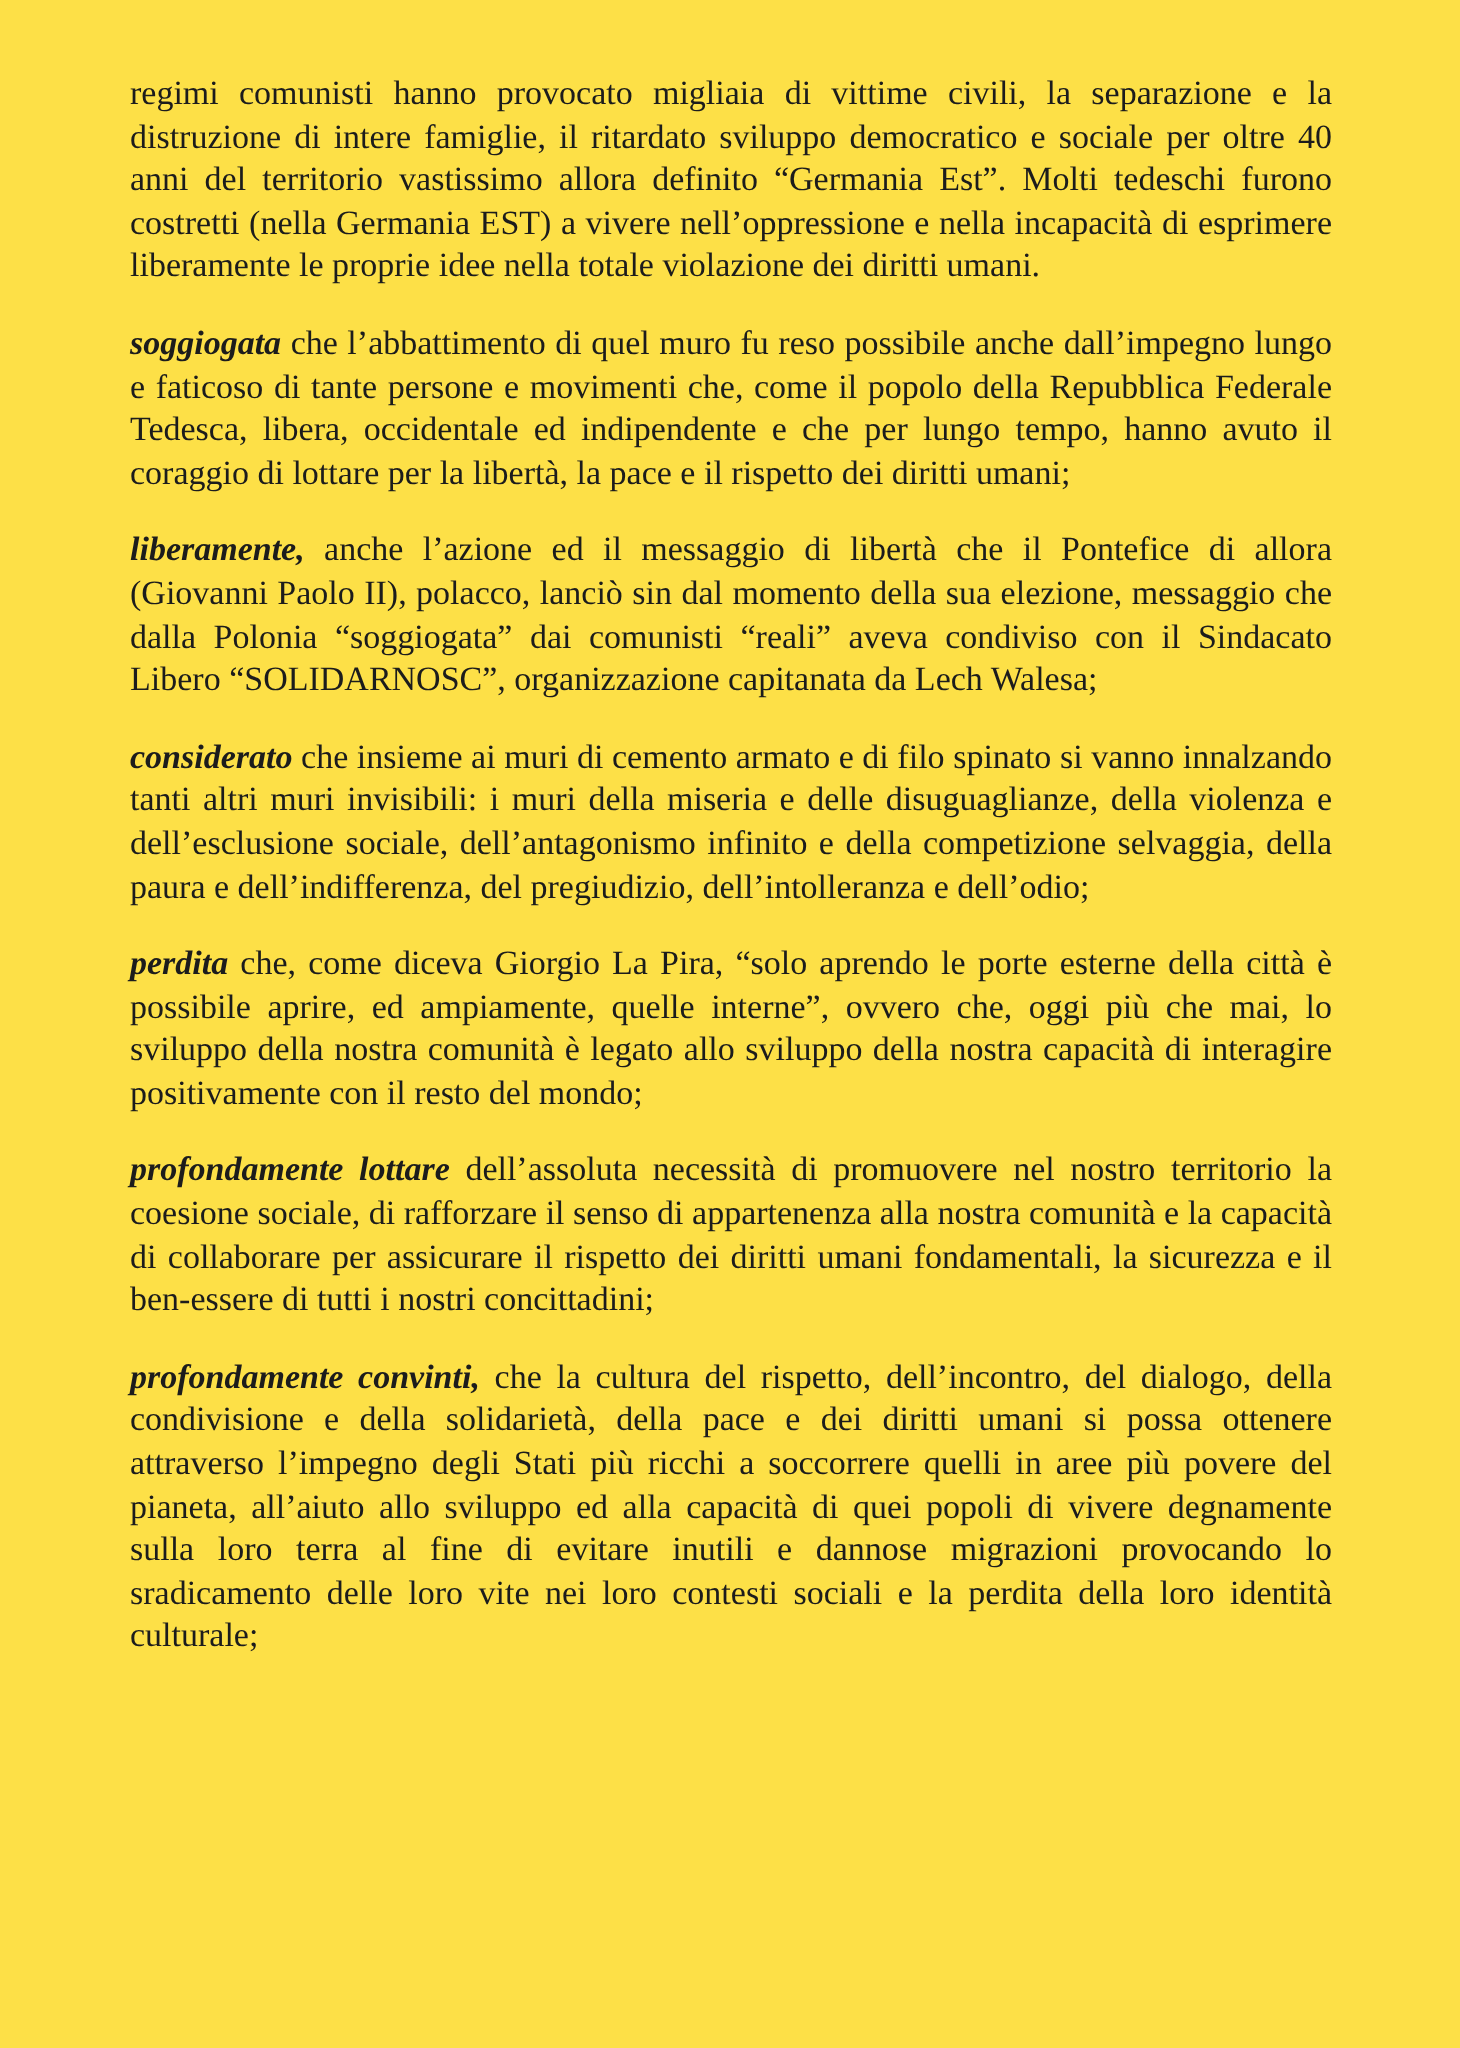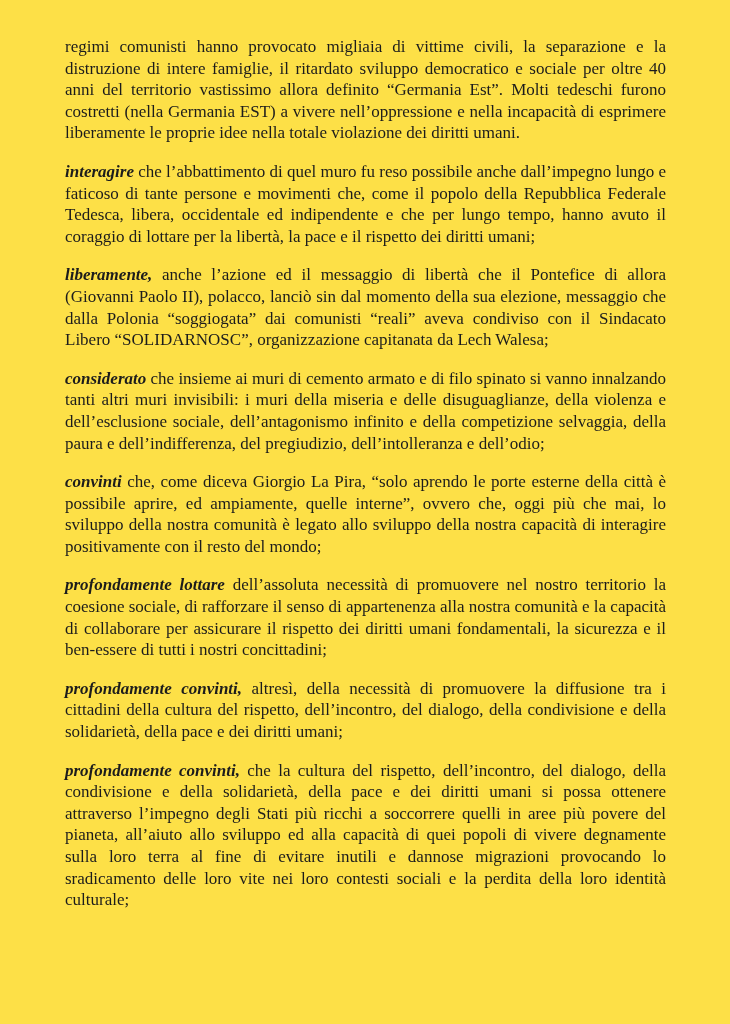--- a/index.html
+++ b/index.html
@@ -37,28 +37,27 @@
   }
 </style>
 </head>
 <body>
 
 <div class="document-page">
   <div class="document-body">
 
     <p class="para"><span class="lead"></span><span>regimi comunisti hanno provocato migliaia di vittime civili, la separazione e la distruzione di intere famiglie, il ritardato sviluppo democratico e sociale per oltre 40 anni del territorio vastissimo allora definito “Germania Est”. Molti tedeschi furono costretti (nella Germania EST) a vivere nell’oppressione e nella incapacità di esprimere liberamente le proprie idee nella totale violazione dei diritti umani.</span></p>
 
-    <p class="para"><span class="lead">interagire</span><span> che l’abbattimento di quel muro fu reso possibile anche dall’impegno lungo e faticoso di tante persone e movimenti che, come il popolo della Repubblica Federale Tedesca, libera, occidentale ed indipendente e che per lungo tempo, hanno avuto il coraggio di lottare per la libertà, la pace e il rispetto dei diritti umani;</span></p>
+    <p class="para"><span class="lead">soggiogata</span><span> che l’abbattimento di quel muro fu reso possibile anche dall’impegno lungo e faticoso di tante persone e movimenti che, come il popolo della Repubblica Federale Tedesca, libera, occidentale ed indipendente e che per lungo tempo, hanno avuto il coraggio di lottare per la libertà, la pace e il rispetto dei diritti umani;</span></p>
 
     <p class="para"><span class="lead">liberamente,</span><span> anche l’azione ed il messaggio di libertà che il Pontefice di allora (Giovanni Paolo II), polacco, lanciò sin dal momento della sua elezione, messaggio che dalla Polonia “soggiogata” dai comunisti “reali” aveva condiviso con il Sindacato Libero “SOLIDARNOSC”, organizzazione capitanata da Lech Walesa;</span></p>
 
     <p class="para"><span class="lead">considerato</span><span> che insieme ai muri di cemento armato e di filo spinato si vanno innalzando tanti altri muri invisibili: i muri della miseria e delle disuguaglianze, della violenza e dell’esclusione sociale, dell’antagonismo infinito e della competizione selvaggia, della paura e dell’indifferenza, del pregiudizio, dell’intolleranza e dell’odio;</span></p>
 
-    <p class="para"><span class="lead">convinti</span><span> che, come diceva Giorgio La Pira, “solo aprendo le porte esterne della città è possibile aprire, ed ampiamente, quelle interne”, ovvero che, oggi più che mai, lo sviluppo della nostra comunità è legato allo sviluppo della nostra capacità di interagire positivamente con il resto del mondo;</span></p>
+    <p class="para"><span class="lead">perdita</span><span> che, come diceva Giorgio La Pira, “solo aprendo le porte esterne della città è possibile aprire, ed ampiamente, quelle interne”, ovvero che, oggi più che mai, lo sviluppo della nostra comunità è legato allo sviluppo della nostra capacità di interagire positivamente con il resto del mondo;</span></p>
 
     <p class="para"><span class="lead">profondamente lottare</span><span> dell’assoluta necessità di promuovere nel nostro territorio la coesione sociale, di rafforzare il senso di appartenenza alla nostra comunità e la capacità di collaborare per assicurare il rispetto dei diritti umani fondamentali, la sicurezza e il ben-essere di tutti i nostri concittadini;</span></p>
 
-    <p class="para"><span class="lead">profondamente convinti,</span><span> altresì, della necessità di promuovere la diffusione tra i cittadini della cultura del rispetto, dell’incontro, del dialogo, della condivisione e della solidarietà, della pace e dei diritti umani;</span></p>
 
     <p class="para"><span class="lead">profondamente convinti,</span><span> che la cultura del rispetto, dell’incontro, del dialogo, della condivisione e della solidarietà, della pace e dei diritti umani si possa ottenere attraverso l’impegno degli Stati più ricchi a soccorrere quelli in aree più povere del pianeta, all’aiuto allo sviluppo ed alla capacità di quei popoli di vivere degnamente sulla loro terra al fine di evitare inutili e dannose migrazioni provocando lo sradicamento delle loro vite nei loro contesti sociali e la perdita della loro identità culturale;</span></p>
 
   </div>
 </div>
 
 </body></html>

